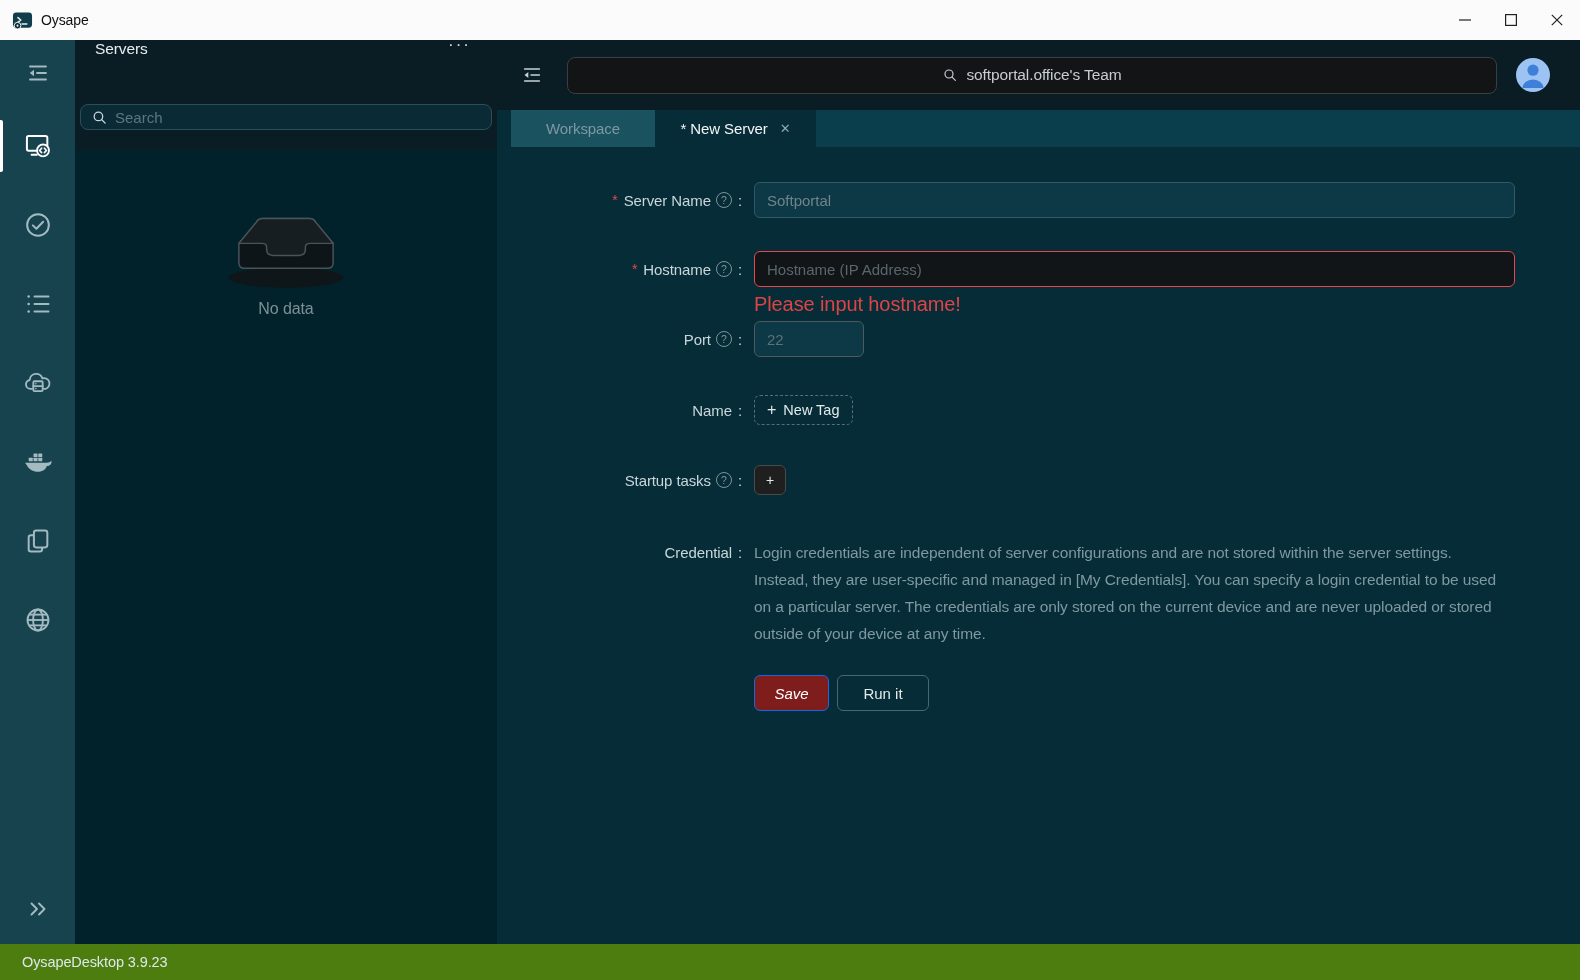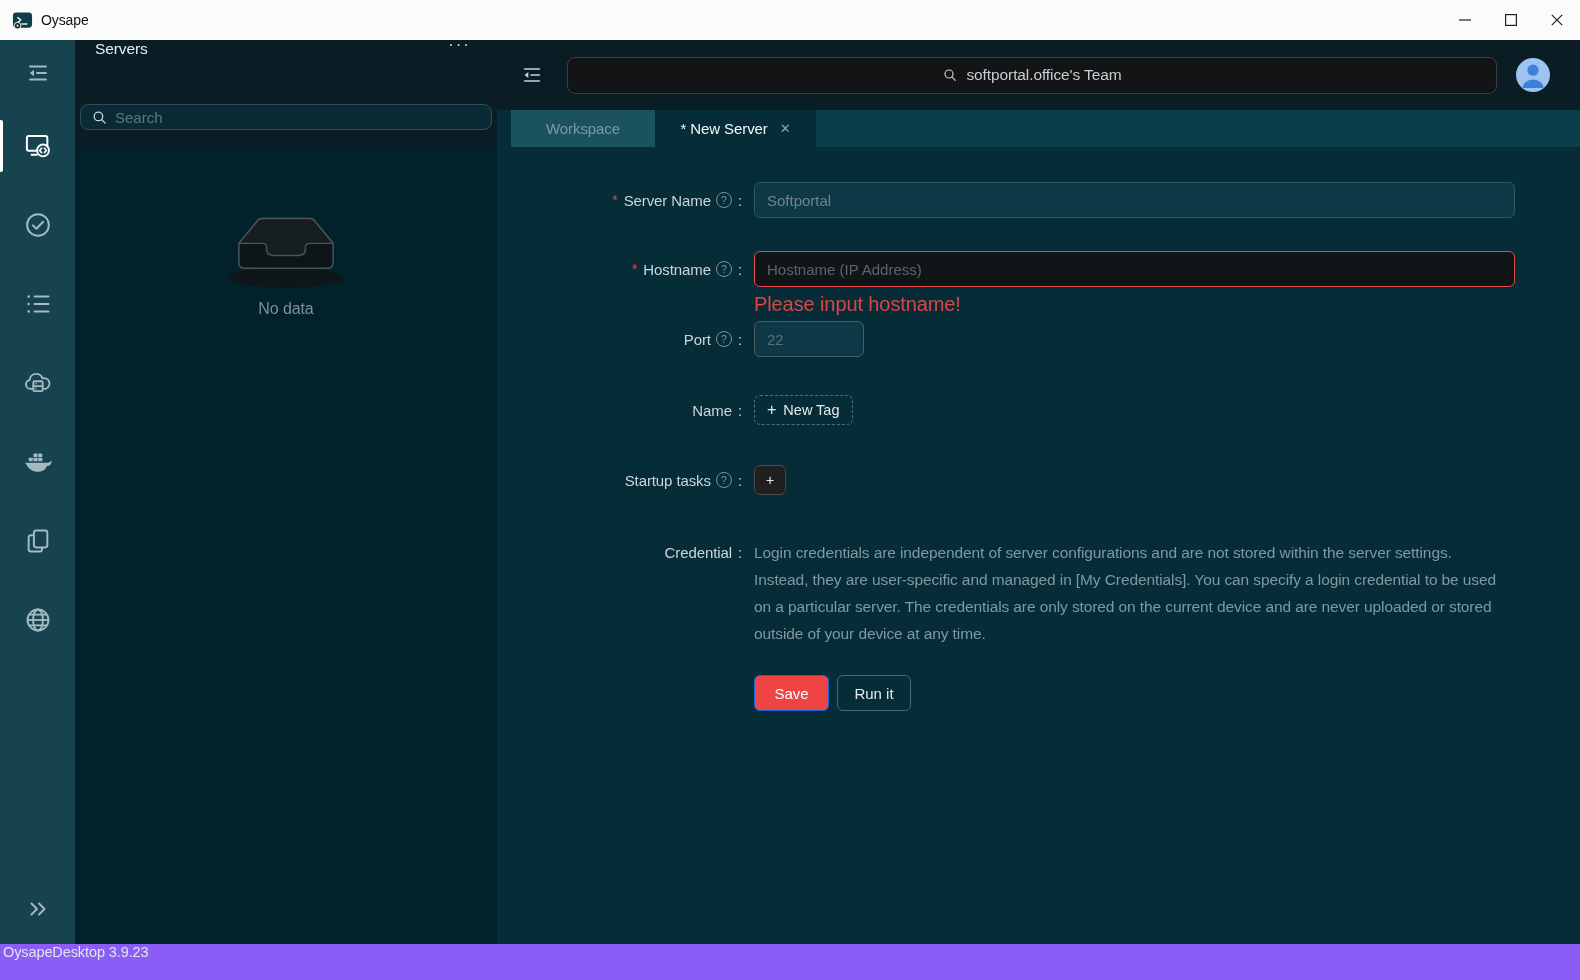--- a/index.html
+++ b/index.html
@@ -117,25 +117,25 @@
     font-family:"Liberation Sans", sans-serif;
   }
   .cred-text {
     width:748px; color:#7F98A1; font-size:15.5px; line-height:27px;
   }
   .btn-row { display:flex; gap:8px; margin-left:257px; margin-top:28px; }
   .btn {
     height:36px; border-radius:6px; font-size:15px; display:inline-flex; align-items:center;
     justify-content:center; cursor:pointer; font-family:"Liberation Sans", sans-serif;
   }
-  .btn.primary { width:75px; background:#ef4444; border:1px solid #1668DC; color:#FFFFFF; }
-  .btn.default { width:74px; background:transparent; border:1px solid #456871; color:#E2EAEC; }
+  .btn.primary { width:75px; background:#7f1d1d; border:1px solid #1668DC; color:#FFFFFF;font-style:italic; }
+  .btn.default { width:92px; background:transparent; border:1px solid #456871; color:#E2EAEC; }
   
   .statusbar {
-    height:36px; background:#8b5cf6; display:flex; align-items:flex-start; padding-left:3px;
+    height:36px; background:#4d7c0f; display:flex; align-items:center; padding-left:22px;
     color:#DEE8EA; font-size:14.5px;
   }
   .mb33 { margin-bottom:33px; }
   .mb38 { margin-bottom:38px; }
   .mb40 { margin-bottom:40px; }
   .mb44 { margin-bottom:44px; }
   .mb8  { margin-bottom:8px; }
   svg { display:block; }
 </style>
 </head>

